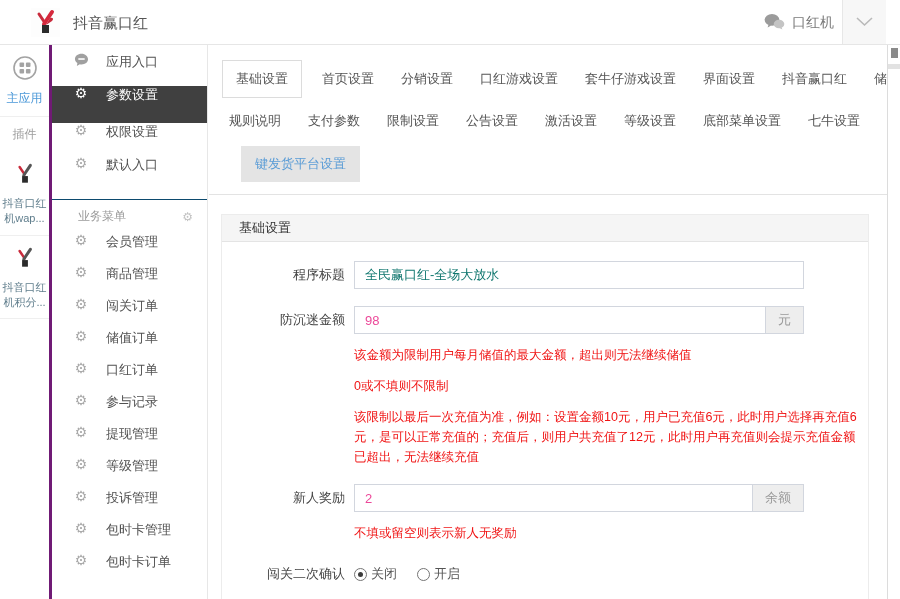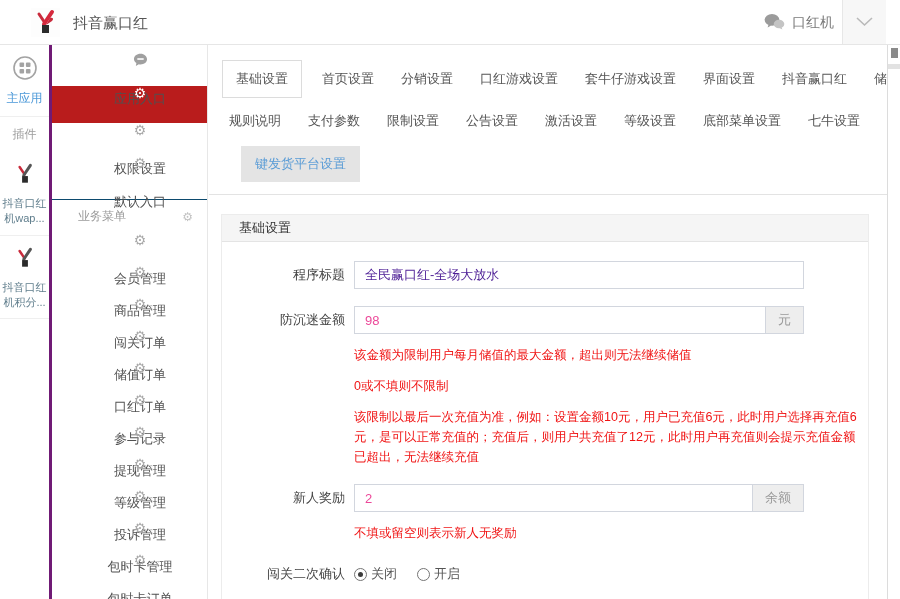--- a/index.html
+++ b/index.html
@@ -27,23 +27,23 @@
   .rail { position:absolute; left:0; top:45px; width:52px; height:554px; background:#fff;
     border-right:3px solid #701a75; z-index:4; }
   .rail-block { text-align:center; padding:10px 1px 9px; border-bottom:1px solid #efefef; cursor:pointer; }
   .rail-main-label { color:#4a98d8; font-size:12px; margin-top:5px; }
   .rail-plugins { text-align:center; color:#9e9e9e; font-size:12px; padding:9px 0; }
   .rail-app-label { font-size:11px; color:#5f7d8c; line-height:1.35; margin-top:6px; word-break:break-all; }
 
   
   .sidebar { position:absolute; left:52px; top:45px; width:156px; height:554px; background:#fff;
     border-right:1px solid #e7e7e7; z-index:3; padding-top:8px; }
-  .menu-item { height:33px; display:flex; align-items:center; padding-left:21px; gap:23px;
-    font-size:13px; color:#515151; cursor:pointer; white-space:nowrap;flex-direction:column; }
-  .menu-item.active { background:#b91c1c; color:#fff; height:37px; }
+  .menu-item { height:33px; display:flex; align-items:flex-start; padding-left:21px; gap:17px;
+    font-size:13px; color:#515151; cursor:pointer; white-space:nowrap; }
+  .menu-item.active { background:#404040; color:#fff; height:37px; }
   .icon-cell { width:16px; display:inline-flex; justify-content:center; }
   .gear { font-family:"DejaVu Sans",sans-serif; color:#a9a9a9; font-size:14px; line-height:1; }
   .gear::before { content:"⚙"; }
   .menu-item.active .gear { color:#fff; }
   .menu-section { display:flex; align-items:center; justify-content:space-between;
     margin-top:10px; padding:8px 14px 8px 26px; border-top:1px solid #0c4a6e; color:#9a9a9a; font-size:12px; }
   .menu-section .gear { font-size:12px; color:#c2c2c2; }
   .menu-list .menu-item { height:32px; }
 
   
@@ -60,21 +60,21 @@
   .panel-header { height:27px; background:#f5f5f5; border-bottom:1px solid #e4e4e4; display:flex;
     align-items:center; padding-left:17px; font-size:13px; color:#333; }
   .panel-body { background:#fff; padding:13px 0 30px; }
 
   .frow { display:flex; margin-top:17px; }
   .frow:first-child { margin-top:6px; }
   .flabel { width:132px; text-align:right; padding-right:9px; font-size:13px; color:#444; line-height:28px;
     flex-shrink:0; white-space:nowrap; }
   .fcontrol { flex:1; min-width:0; }
   .input-group { display:flex; width:450px; height:28px; border:1px solid #d2d6de; background:#fff; }
-  .finput { flex:1; min-width:0; border:none; outline:none; padding:0 10px; font-size:13px; color:#4c1d95;
+  .finput { flex:1; min-width:0; border:none; outline:none; padding:0 10px; font-size:13px; color:#0f766e;
     font-family:inherit; background:transparent; }
   .finput.grey { color:#ec4899; }
   .addon { background:#eee; border-left:1px solid #d2d6de; color:#999; font-size:13px; display:flex;
     align-items:center; padding:0 12px; white-space:nowrap; }
   .help { color:#f01414; font-size:12.5px; margin-top:11px; max-width:512px; line-height:1.6; }
 
   .radio-row { display:flex; align-items:center; gap:20px; height:28px; font-size:13px; color:#555; }
   .radio-opt { display:flex; align-items:center; gap:4px; cursor:pointer; }
   .radio { width:13px; height:13px; border:1px solid #757575; border-radius:50%; position:relative;
     background:#fff; flex-shrink:0; }

